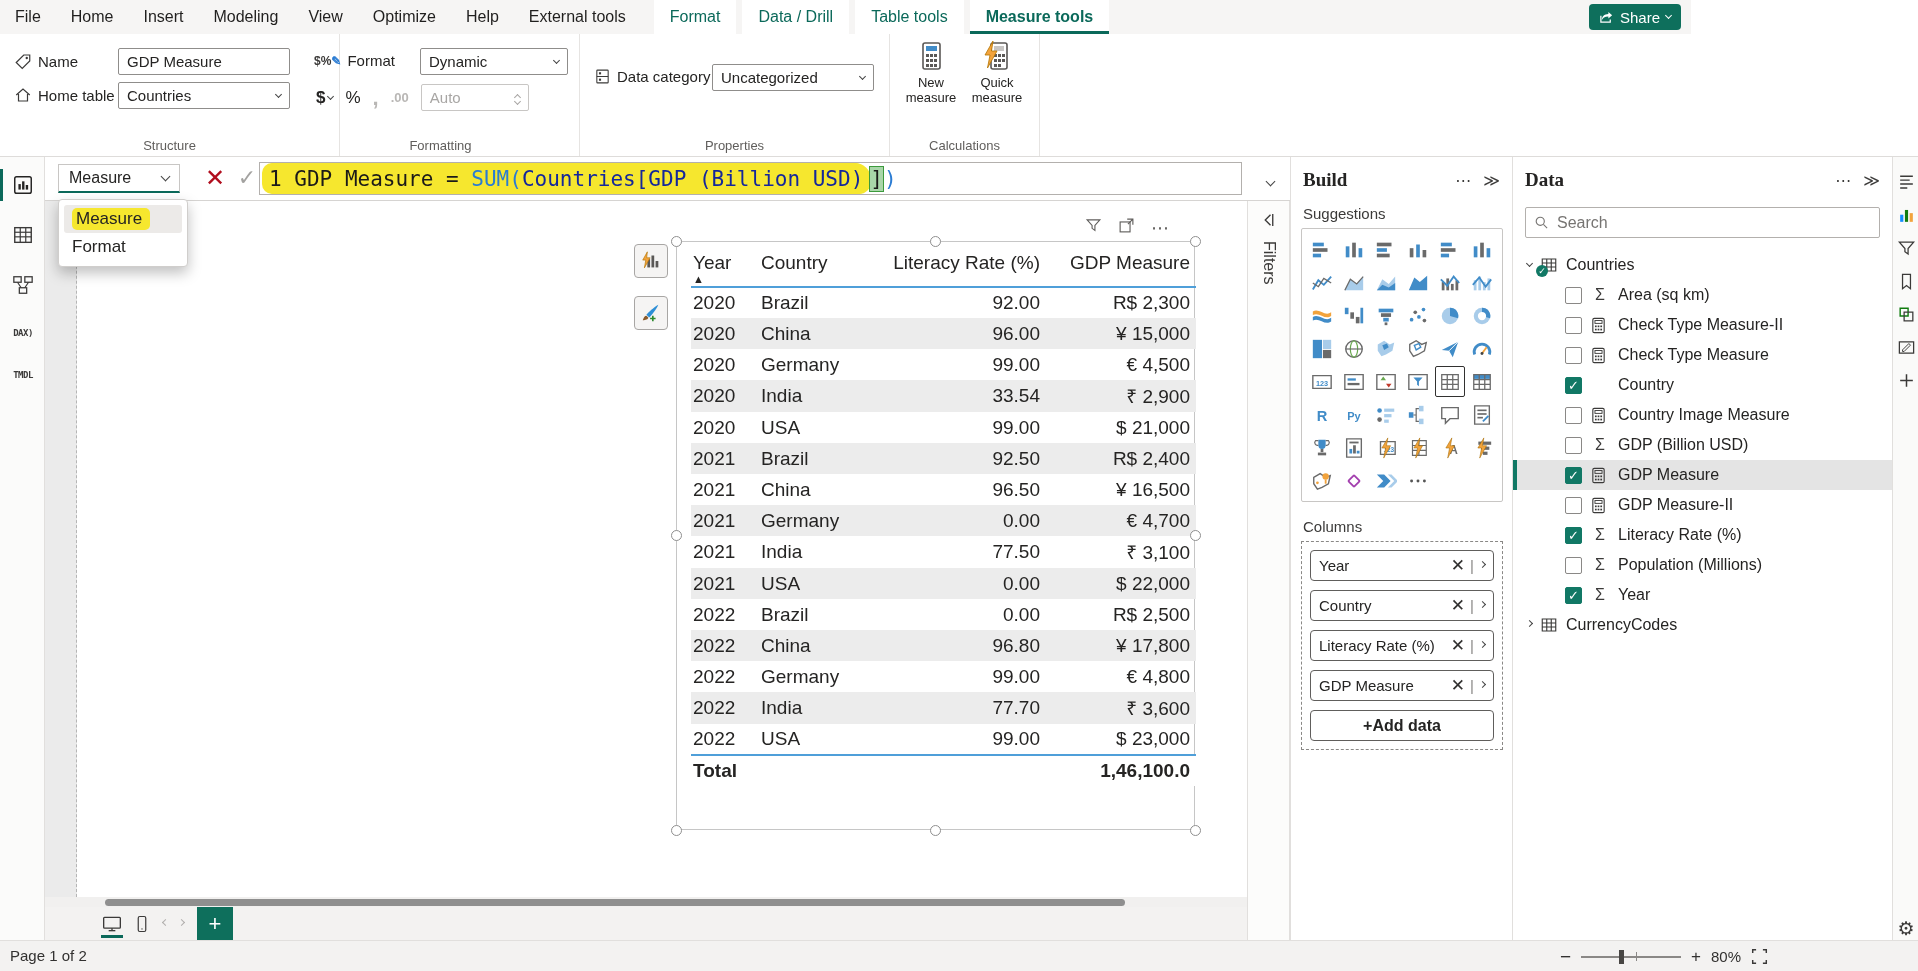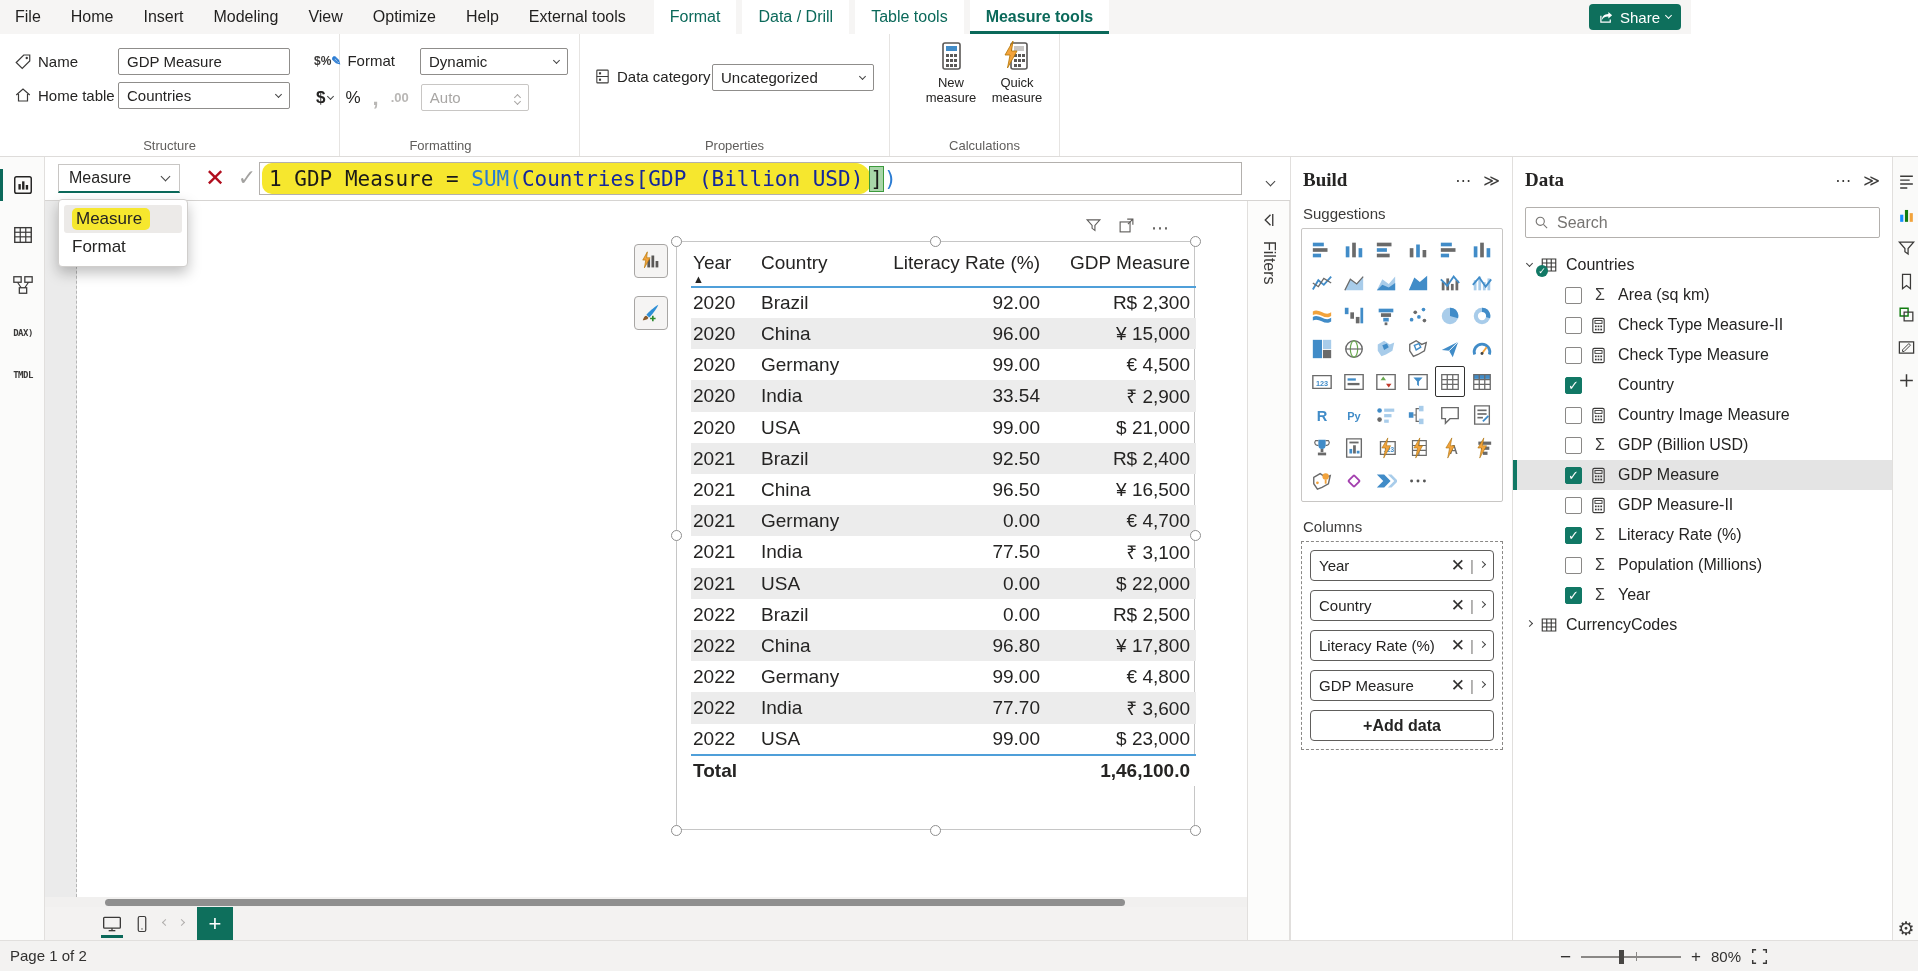--- a/index.html
+++ b/index.html
@@ -226,21 +226,21 @@
           </span>
         <span>Data category</span>
       </div>
       <div class="abs rinput rselect" style="left:132px;top:30px;width:162px;">
           <span>Uncategorized</span>
           <span class="chev small"></span>
         </div>
       <div class="rgroup-label">Properties</div>
     </div>
 
-    <div class="rgroup" style="left:910px;width:150px;">
+    <div class="rgroup" style="left:890px;width:150px;">
       <div class="bigbtn" style="left:10px;">
         <span>
             <svg width="32" height="32" viewBox="0 0 32 32">
               <rect x="8" y="3" width="17" height="26" rx="2" fill="none" stroke="#5a5856" stroke-width="1.6"></rect>
               <rect x="11" y="6" width="11" height="5" fill="#418CC8"></rect>
               <g fill="#5a5856">
                 <rect x="11" y="14" width="3" height="3"></rect>
                 <rect x="15" y="14" width="3" height="3"></rect>
                 <rect x="19" y="14" width="3" height="3"></rect>
                 <rect x="11" y="19" width="3" height="3"></rect>

